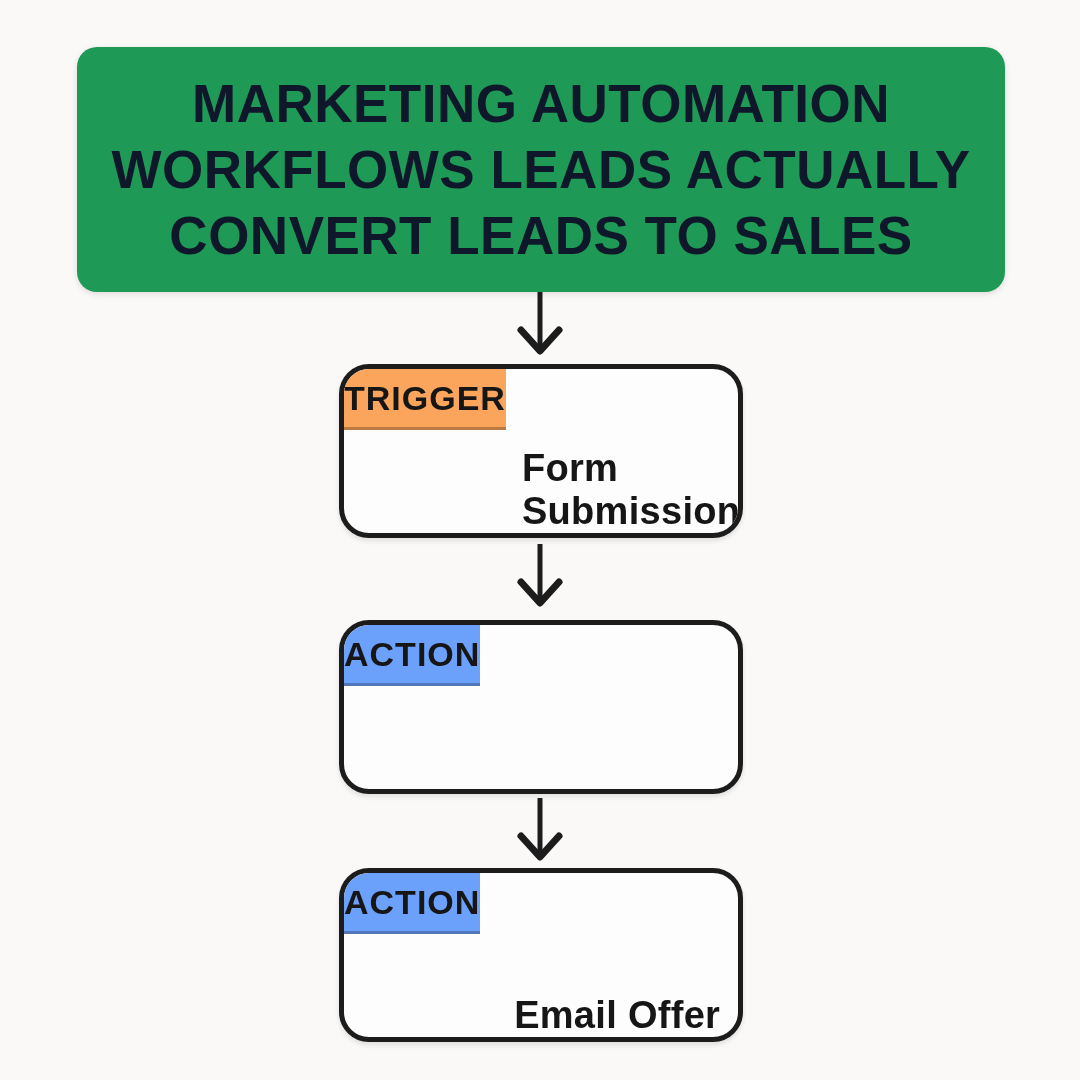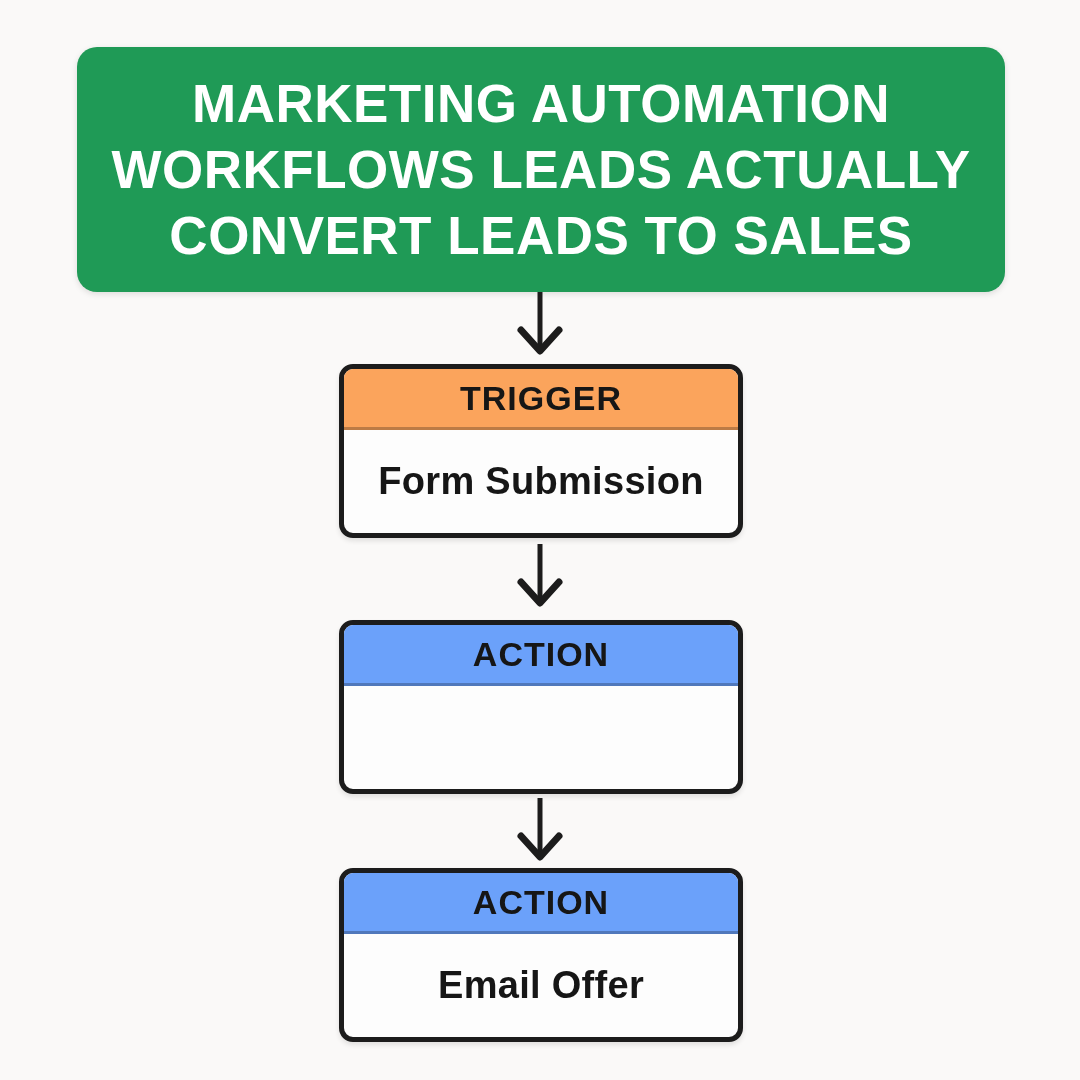--- a/index.html
+++ b/index.html
@@ -47,64 +47,64 @@
   .arrow svg { display: block; }
 
   
   .node {
     position: absolute;
     left: 339px;
     width: 404px;
     height: 174px;
     box-sizing: border-box;
     border: 5px solid;
-    border-radius: 14px;
+    border-radius: 30px;
     overflow: hidden;
     display: flex;
-    flex-direction: column;
     box-shadow: 0 3px 5px rgba(0,0,0,0.10);
   }
   .node-header {
     height: 58px;
     flex: 0 0 auto;
     border-bottom: 3px solid rgba(0,0,0,0.25);
     display: flex;
     justify-content: center;
     align-items: center;
   }
   .node-type-label {
     font-size: 34px;
     font-weight: bold;
     letter-spacing: 1px;
   }
   .node-body {
     flex: 1 1 auto;
     display: flex;
     justify-content: center;
-    align-items: center;
+    align-items: flex-end;
+    margin-left: 16px;
   }
   .node-title {
     font-size: 38px;
     font-weight: bold;
     letter-spacing: 0.3px;
   }
 
   .pos-node-1 { top: 364px; }
   .pos-node-2 { top: 620px; }
   .pos-node-3 { top: 868px; }
   .pos-arrow-1 { top: 292px; }
   .pos-arrow-2 { top: 544px; }
   .pos-arrow-3 { top: 798px; }
 </style>
 </head>
 <body>
 
 <div class="canvas" style="background-color: rgb(250, 249, 248);">
 
-  <div class="banner" style="background-color: rgb(31, 154, 86); color: #ffffff;">
+  <div class="banner" style="background-color: rgb(31, 154, 86); color: #0f172a;">
     <div class="title-line">MARKETING AUTOMATION</div>
     <div class="title-line">WORKFLOWS LEADS ACTUALLY</div>
     <div class="title-line">CONVERT LEADS TO SALES</div>
   </div>
 
   <div class="arrow pos-arrow-1" style="color: rgb(28, 28, 28);">
     <svg width="64" height="66" viewBox="0 0 64 66" aria-hidden="true">
       <line x1="32" y1="0" x2="32" y2="57" stroke="currentColor" stroke-width="5"></line>
       <polyline points="13,38 32,59 51,38" fill="none" stroke="currentColor" stroke-width="7" stroke-linecap="round" stroke-linejoin="round"></polyline>
     </svg>

